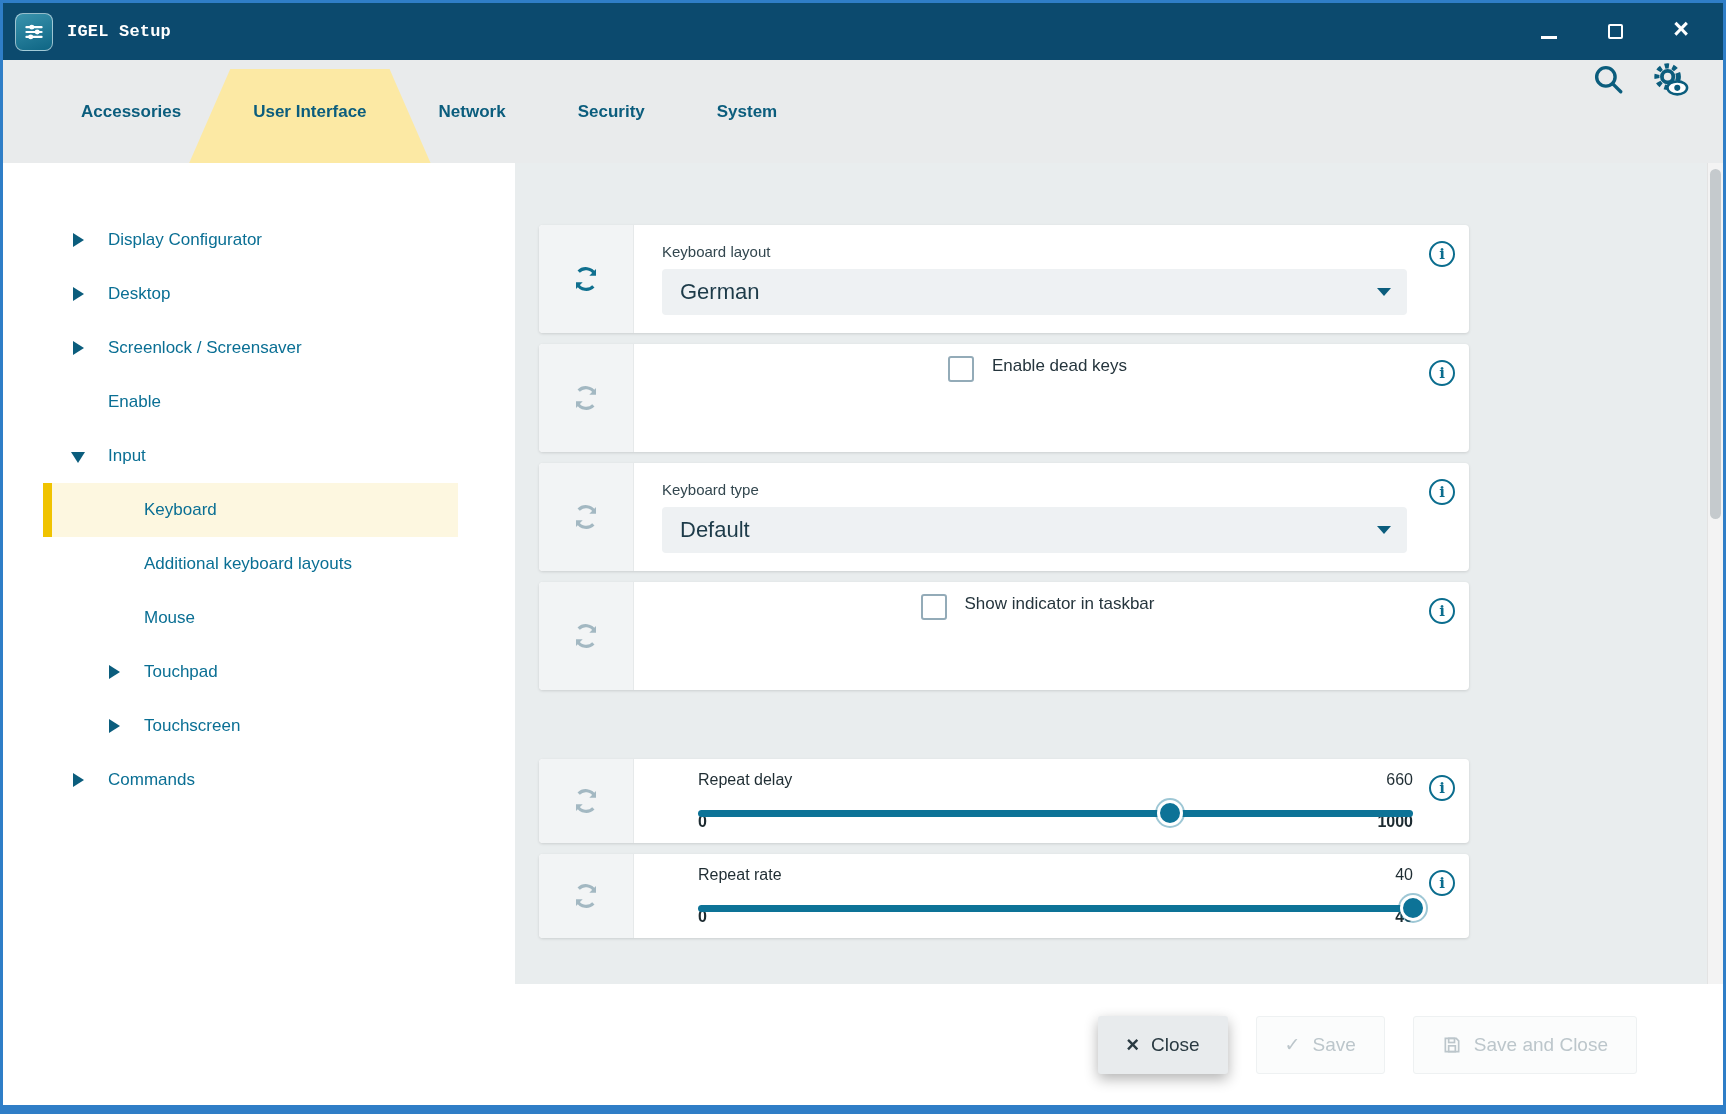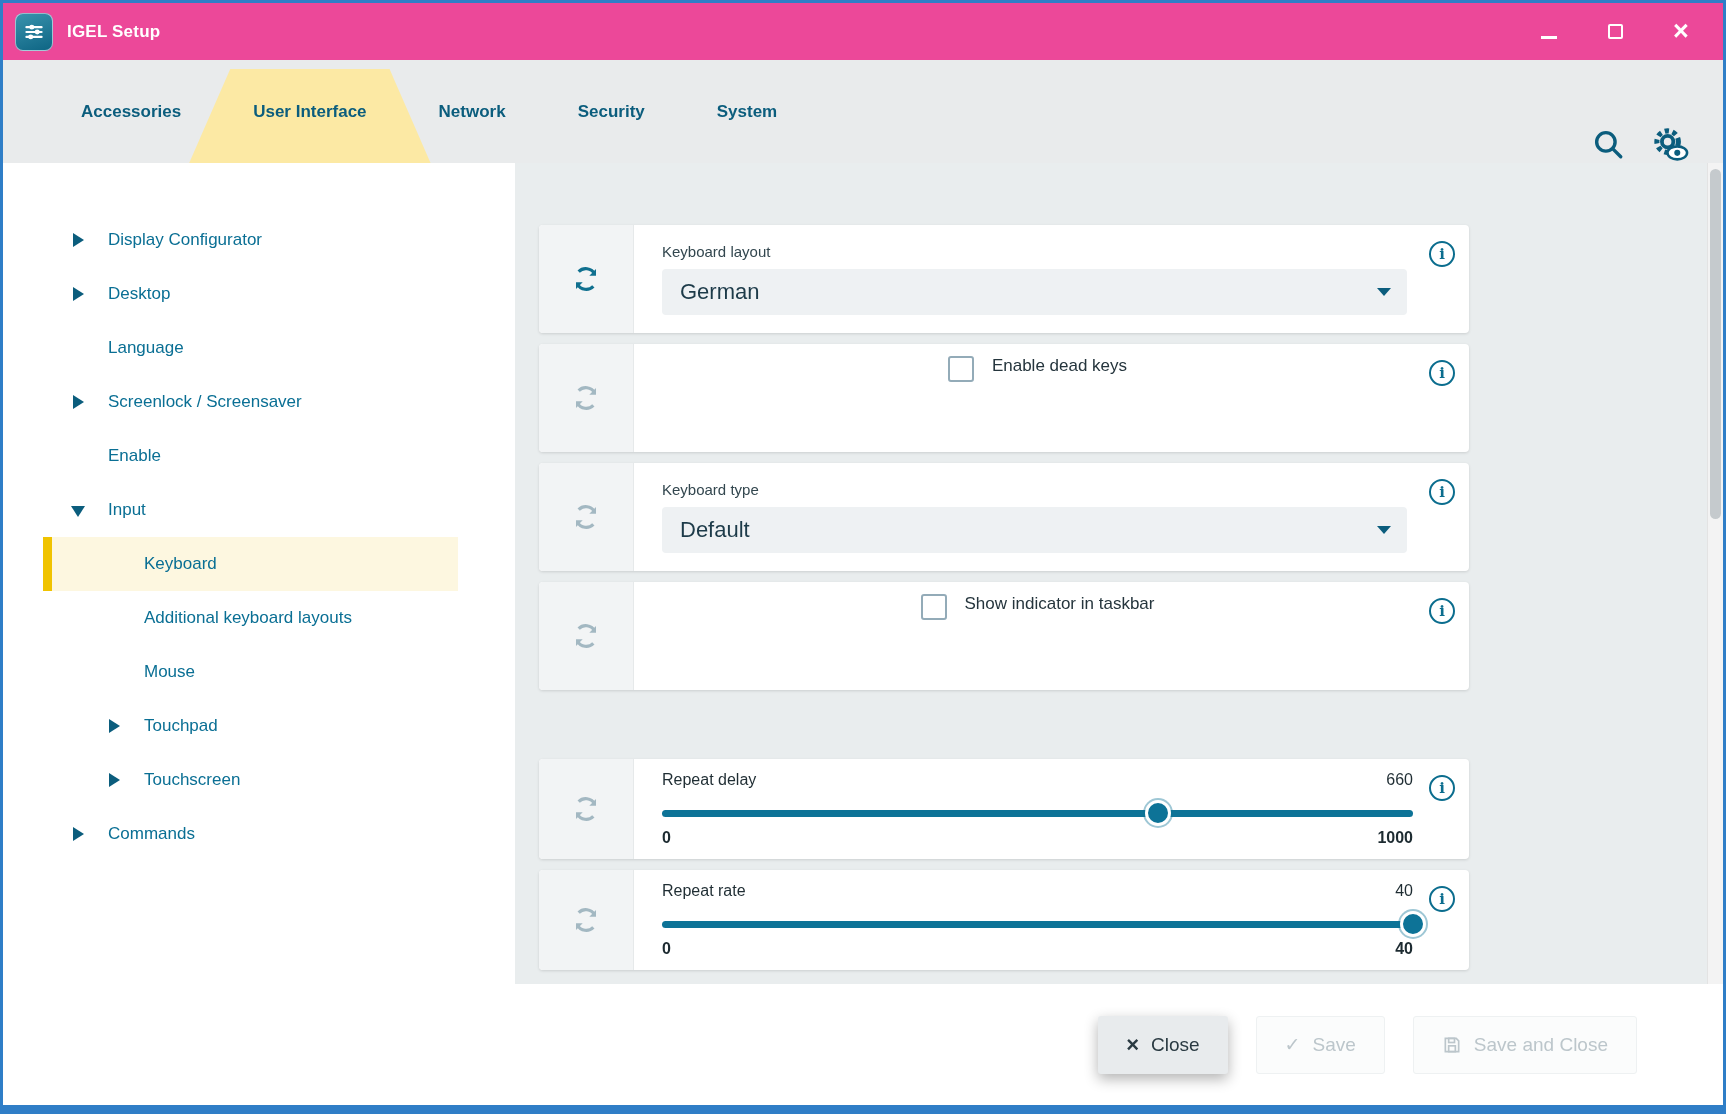--- a/index.html
+++ b/index.html
@@ -7,34 +7,34 @@
   body { font-family: "Liberation Sans", sans-serif; background: #fff; }
 
   .window {
     width: 1726px; height: 1114px;
     border: 3px solid #2f7ec7; border-bottom-width: 9px;
     display: flex; flex-direction: column;
     background: #e9edee; overflow: hidden;
   }
 
   
-  .titlebar { flex: 0 0 57px; background: #ec4899; display: flex; align-items: center; padding: 0 18px 0 12px; }
+  .titlebar { flex: 0 0 57px; background: #0c4a6e; display: flex; align-items: center; padding: 0 18px 0 12px; font-family: Liberation Mono, monospace; }
   .app-icon { width: 38px; height: 38px; border-radius: 8px;
     background: linear-gradient(160deg,#3a93ad,#0e6584);
     border: 1px solid rgba(255,255,255,.55);
     display: flex; align-items: center; justify-content: center; }
   .title { color: #fff; font-weight: bold; font-size: 17px; margin-left: 14px; letter-spacing: .2px; }
   .win-controls { margin-left: auto; display: flex; align-items: center; gap: 38px; padding-right: 10px; }
   .wc { color: #fff; width: 28px; height: 28px; display: flex; align-items: center; justify-content: center; cursor: pointer; }
   .minbar { width: 16px; height: 3px; background: #fff; margin-top: 12px; }
   .maxbox { width: 15px; height: 15px; border: 2.5px solid #fff; border-radius: 2px; }
   .wc-close { font-size: 27px; font-weight: bold; line-height: 1; }
 
   
-  .tabbar { flex: 0 0 103px; background: #e9ebec; display: flex; align-items: flex-end; position: relative; }
+  .tabbar { flex: 0 0 103px; background: #e9ebec; display: flex; align-items: flex-start; position: relative; }
   .tabs { display: flex; align-items: center; padding-left: 42px; height: 100%; }
   .tab { position: relative; height: 100%; display: flex; align-items: center; padding: 0 36px;
     color: #0b5d7d; font-size: 17px; font-weight: bold; cursor: pointer; white-space: nowrap; }
   .tab .lbl { position: relative; z-index: 1; }
   .tab.active::before { content: ""; position: absolute; top: 9px; bottom: 0; left: -28px; right: -28px;
     background: #fce9a4; clip-path: polygon(17% 0, 83% 0, 100% 100%, 0 100%); }
   .tab-actions { margin-left: auto; display: flex; align-items: center; gap: 26px; padding-right: 34px; }
   .icon-btn { display: flex; align-items: center; justify-content: center; cursor: pointer; }
 
   
@@ -52,21 +52,21 @@
   .tri.none { visibility: hidden; }
   .nav-item.selected { margin-left: 40px; margin-right: 57px; padding-left: 55px;
     background: #fdf7e0; border-left: 9px solid #f0c300; }
 
   .content { flex: 1; padding: 62px 30px 0 24px; overflow: hidden; }
 
   
   .card { width: 930px; background: #fff; border-radius: 4px; box-shadow: 0 1px 3px rgba(0,0,0,.13);
     display: flex; margin-bottom: 11px; overflow: hidden; }
   .h108 { height: 108px; flex: 0 0 108px; }
-  .h118 { height: 100px; flex: 0 0 118px; }
+  .h118 { height: 84px; flex: 0 0 118px; gap: 36px; }
   .icon-zone { flex: 0 0 95px; background: #f2f4f5; border-right: 1px solid #e6e9ea;
     display: flex; align-items: center; justify-content: center; }
   .reset { color: #a3b8c2; display: flex; cursor: pointer; }
   .reset.active { color: #10708f; }
   .card-main { flex: 1; display: flex; padding: 12px 14px 12px 28px; }
   .card-body { flex: 1; display: flex; flex-direction: column; justify-content: center; }
   .info-col { flex: 0 0 42px; display: flex; justify-content: flex-end; align-items: flex-start; padding-top: 4px; }
   .info-icon { width: 26px; height: 26px; border: 2px solid #0b6d8e; border-radius: 50%;
     color: #0b6d8e; display: flex; align-items: center; justify-content: center;
     font-family: "DejaVu Serif", serif; font-size: 15px; font-weight: bold; cursor: pointer; }
@@ -177,24 +177,20 @@
     <aside class="sidebar">
       <div class="nav-item ind0">
         <span class="tri right"></span>
         <span class="nav-label">Display Configurator</span>
       </div>
       <div class="nav-item ind0">
         <span class="tri right"></span>
         <span class="nav-label">Desktop</span>
       </div>
       <div class="nav-item ind0">
-        <span class="tri none"></span>
-        <span class="nav-label">Language</span>
-      </div>
-      <div class="nav-item ind0">
         <span class="tri right"></span>
         <span class="nav-label">Screenlock / Screensaver</span>
       </div>
       <div class="nav-item ind0">
         <span class="tri none"></span>
         <span class="nav-label">Enable</span>
       </div>
       <div class="nav-item ind0">
         <span class="tri down"></span>
         <span class="nav-label">Input</span>

